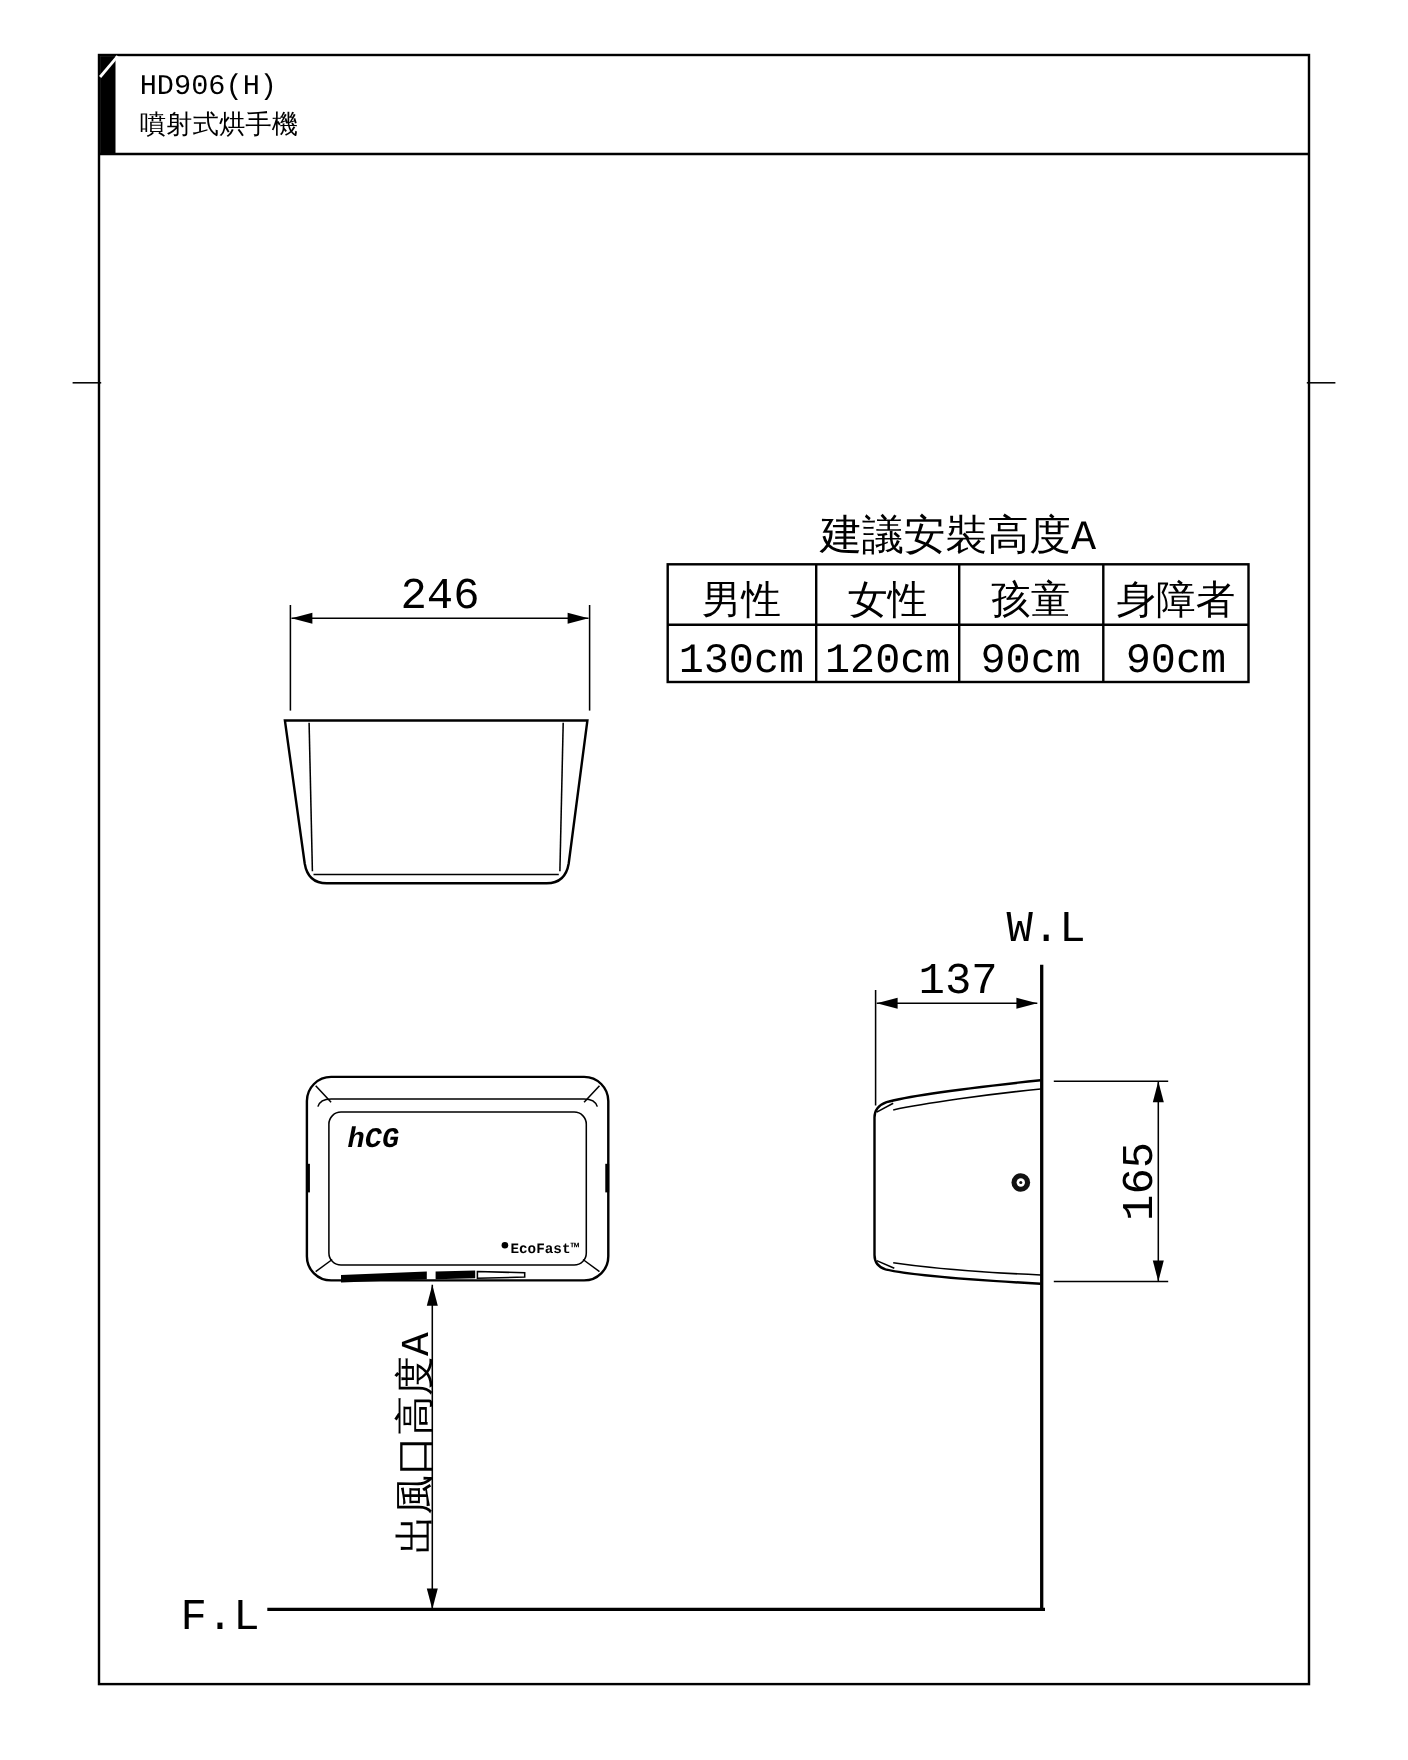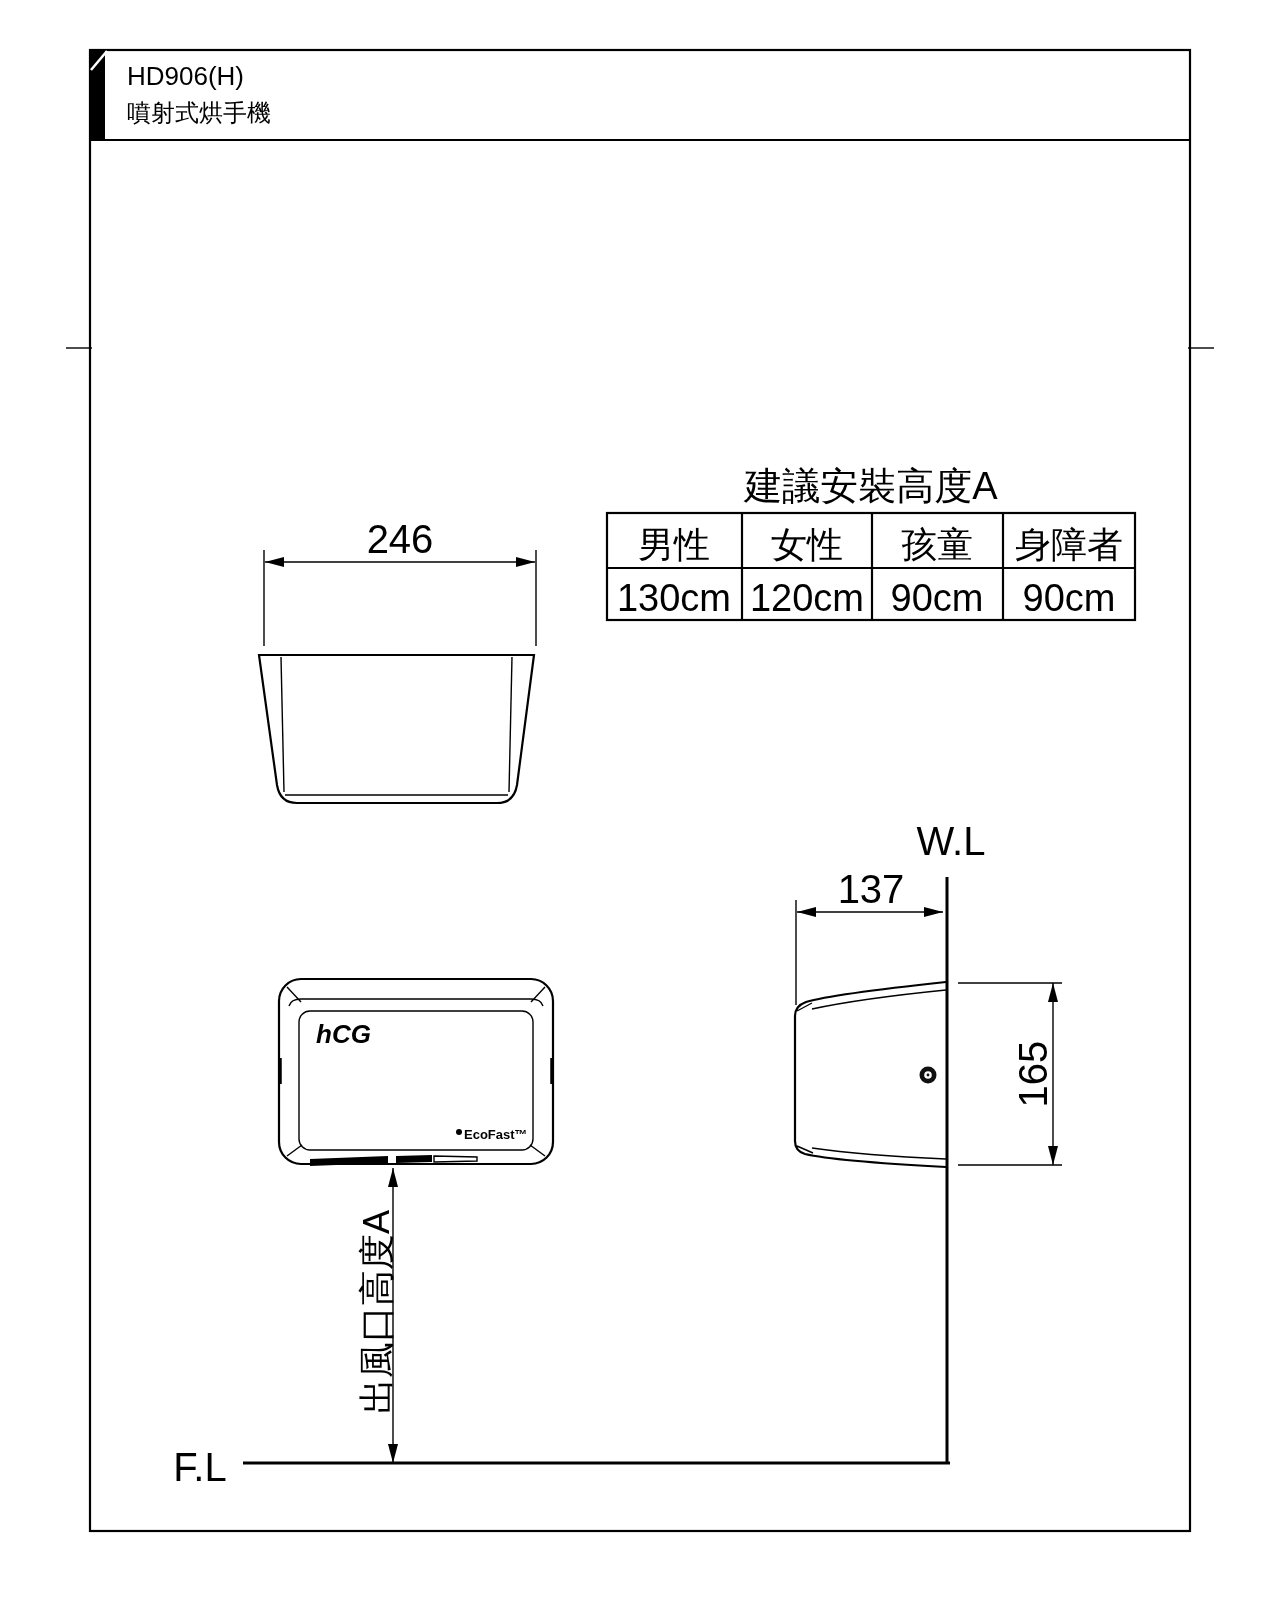--- a/index.html
+++ b/index.html
@@ -1,20 +1,20 @@
 <!DOCTYPE html>
 <html><head>
 <meta charset="utf-8">
 <style>
   html,body{margin:0;padding:0;background:#ffffff;}
   .page{
     position:relative;
     width:1280px;height:1600px;
     background:#ffffff;
-    font-family:Liberation Sans, sans-serif;
+    font-family:Liberation Mono, monospace;
     overflow:hidden;
   }
   svg{display:block;}
   svg text{fill:#000;}
   .ln{stroke:#000;fill:none;}
   .thin{stroke-width:1.4;}
   .med{stroke-width:2.2;}
   .thick{stroke-width:3;}
   .arrow{fill:#000;stroke:none;}
 </style>

